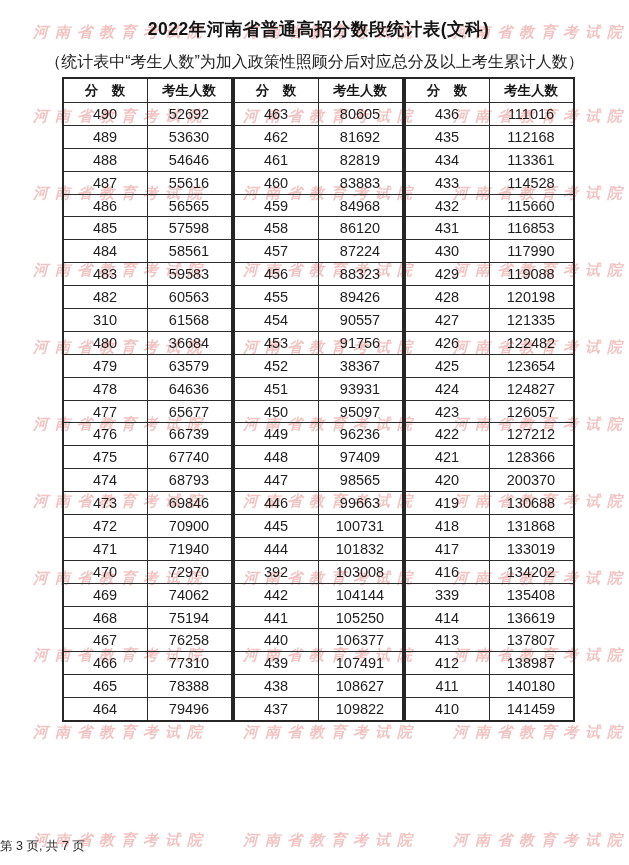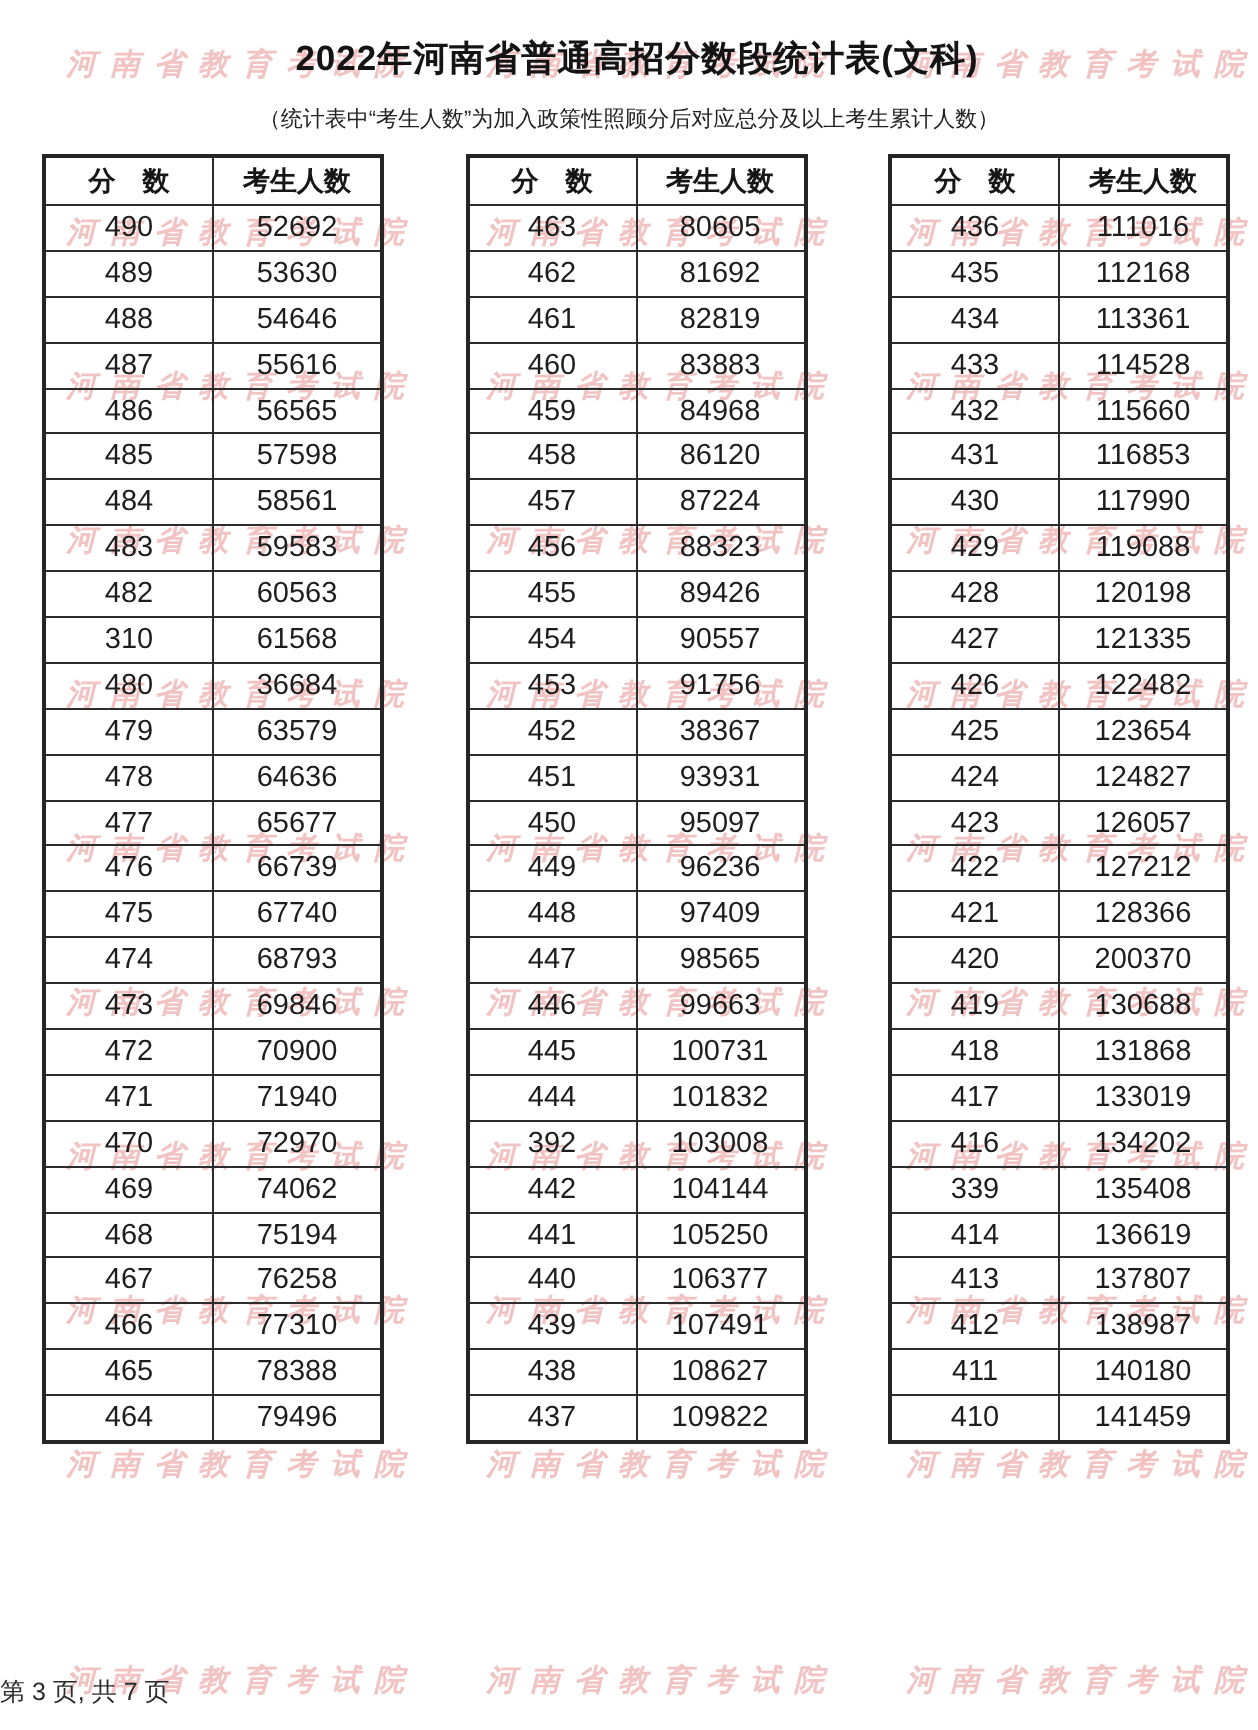--- a/index.html
+++ b/index.html
@@ -39,31 +39,31 @@
     color: #141414;
     letter-spacing: 0.5px;
     z-index: 2;
   }
   .subtitle {
     position: absolute;
     top: 52px;
     left: 0;
     width: 100%;
     text-align: center;
-    font-size: 11px;
+    font-size: 16px;
     color: #222222;
     z-index: 2;
   }
   .tables {
     position: absolute;
     top: 77px;
     left: 21px;
     right: 14px;
     display: flex;
-    justify-content: space-between;
+    justify-content: center;
     z-index: 1;
   }
   table.score-table {
     border-collapse: collapse;
     width: 171px;
     table-layout: fixed;
     background: transparent;
     border: 2.5px solid #262626;
   }
   table.score-table th,

